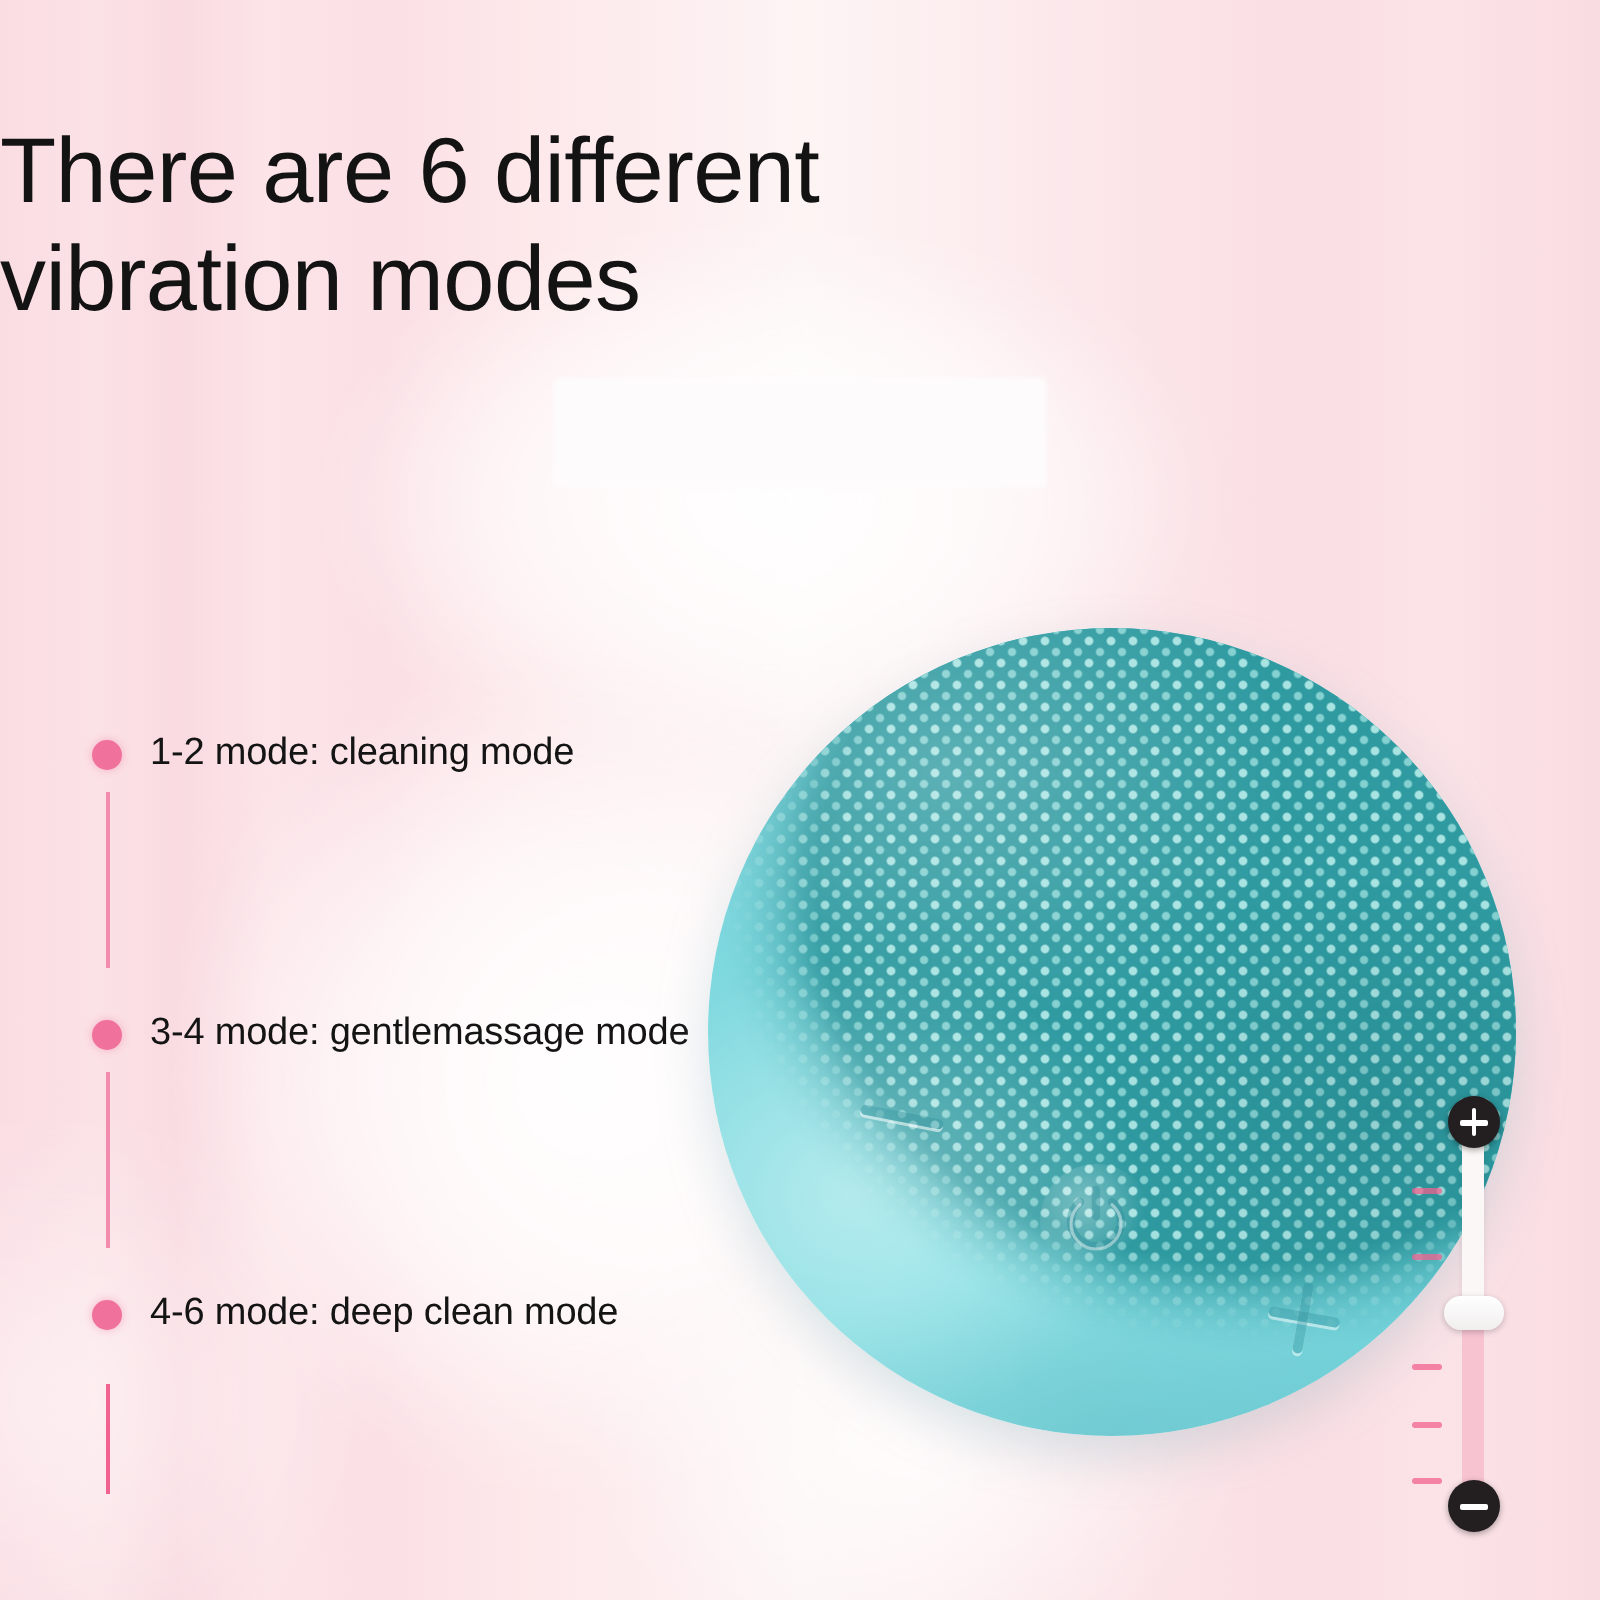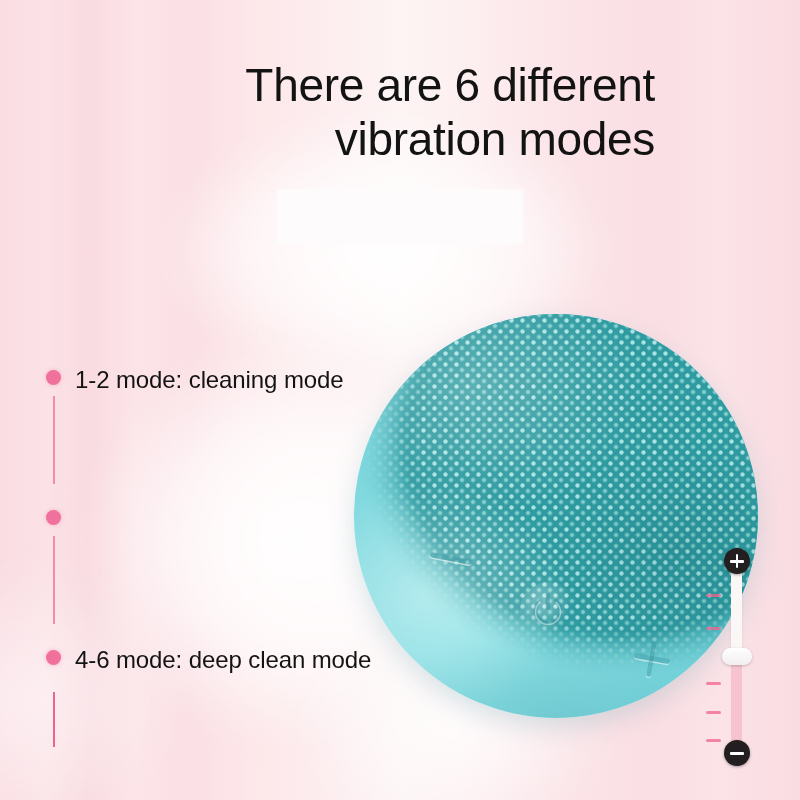--- a/index.html
+++ b/index.html
@@ -53,21 +53,21 @@
     position:absolute;
     left:277px; top:189px; width:246px; height:55px;
     background:#fdfbfc;
     filter:blur(1.2px);
   }
 
   
   #headline {
     position:absolute;
     left:0; top:58px; width:655px;
-    text-align:right;
+    text-align:left;
     color:#131313;
     font-size:46px;
     line-height:54px;
     letter-spacing:-.3px;
     font-weight:400;
     white-space:pre-line;
   }
 
   
   #bullets { position:absolute; left:46px; top:356px; width:330px; }
@@ -87,21 +87,21 @@
   .connector {
     position:absolute;
     left:7px; top:40px;
     width:2px; height:88px;
     background:#f07ba2;
     opacity:.85;
   }
   .bullet-label {
     position:absolute;
     left:29px; top:10px;
-    font-size:24px;
+    font-size:19px;
     color:#141414;
     white-space:nowrap;
     letter-spacing:-.1px;
   }
   
   #tail {
     position:absolute;
     left:53px; top:692px;
     width:2px; height:55px;
     background:#f2628f;
@@ -263,20 +263,21 @@
 
   <div id="bullets">
     <div class="bullet-row">
       <span class="dot"></span>
       <span class="connector"></span>
       <span class="bullet-label">1-2 mode: cleaning mode</span>
     </div>
     <div class="bullet-row">
       <span class="dot"></span>
       <span class="connector"></span>
+      <span class="bullet-label">3-4 mode: gentlemassage mode</span>
     </div>
     <div class="bullet-row">
       <span class="dot"></span>
       <span class="bullet-label">4-6 mode: deep clean mode</span>
     </div>
   </div>
   <div id="tail"></div>
 
   <div id="device">
     <div class="body-shell">

